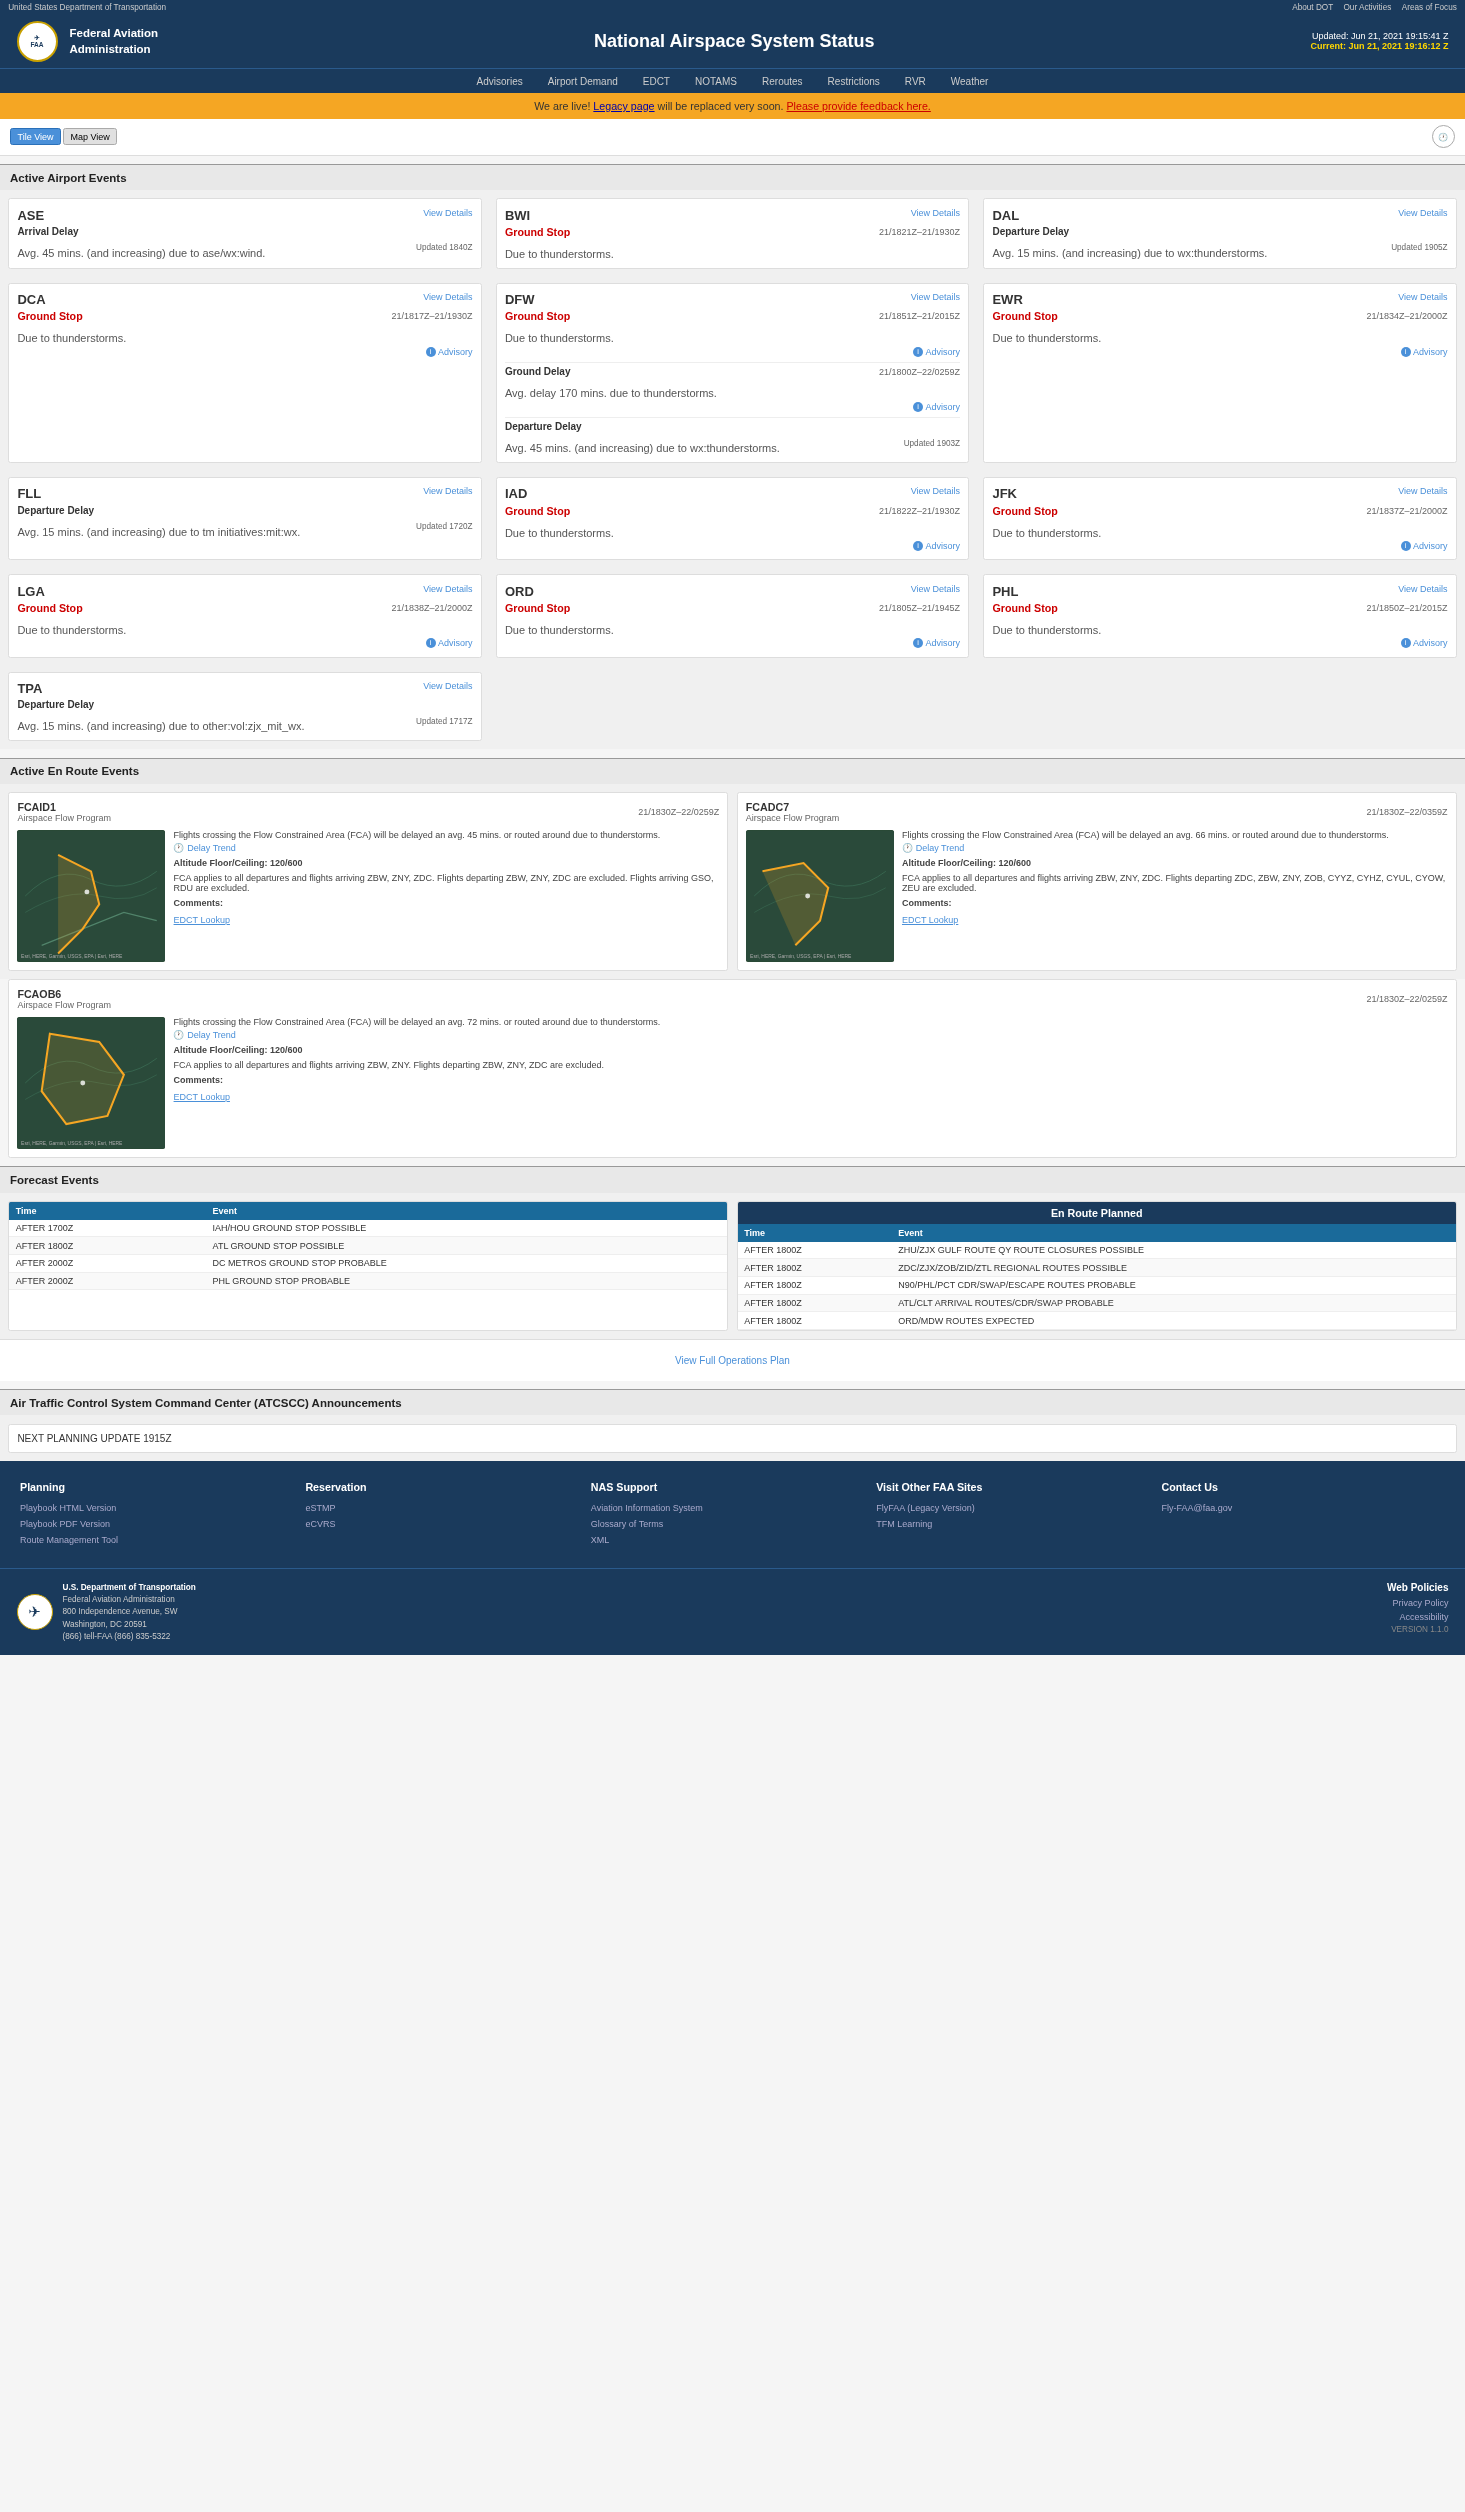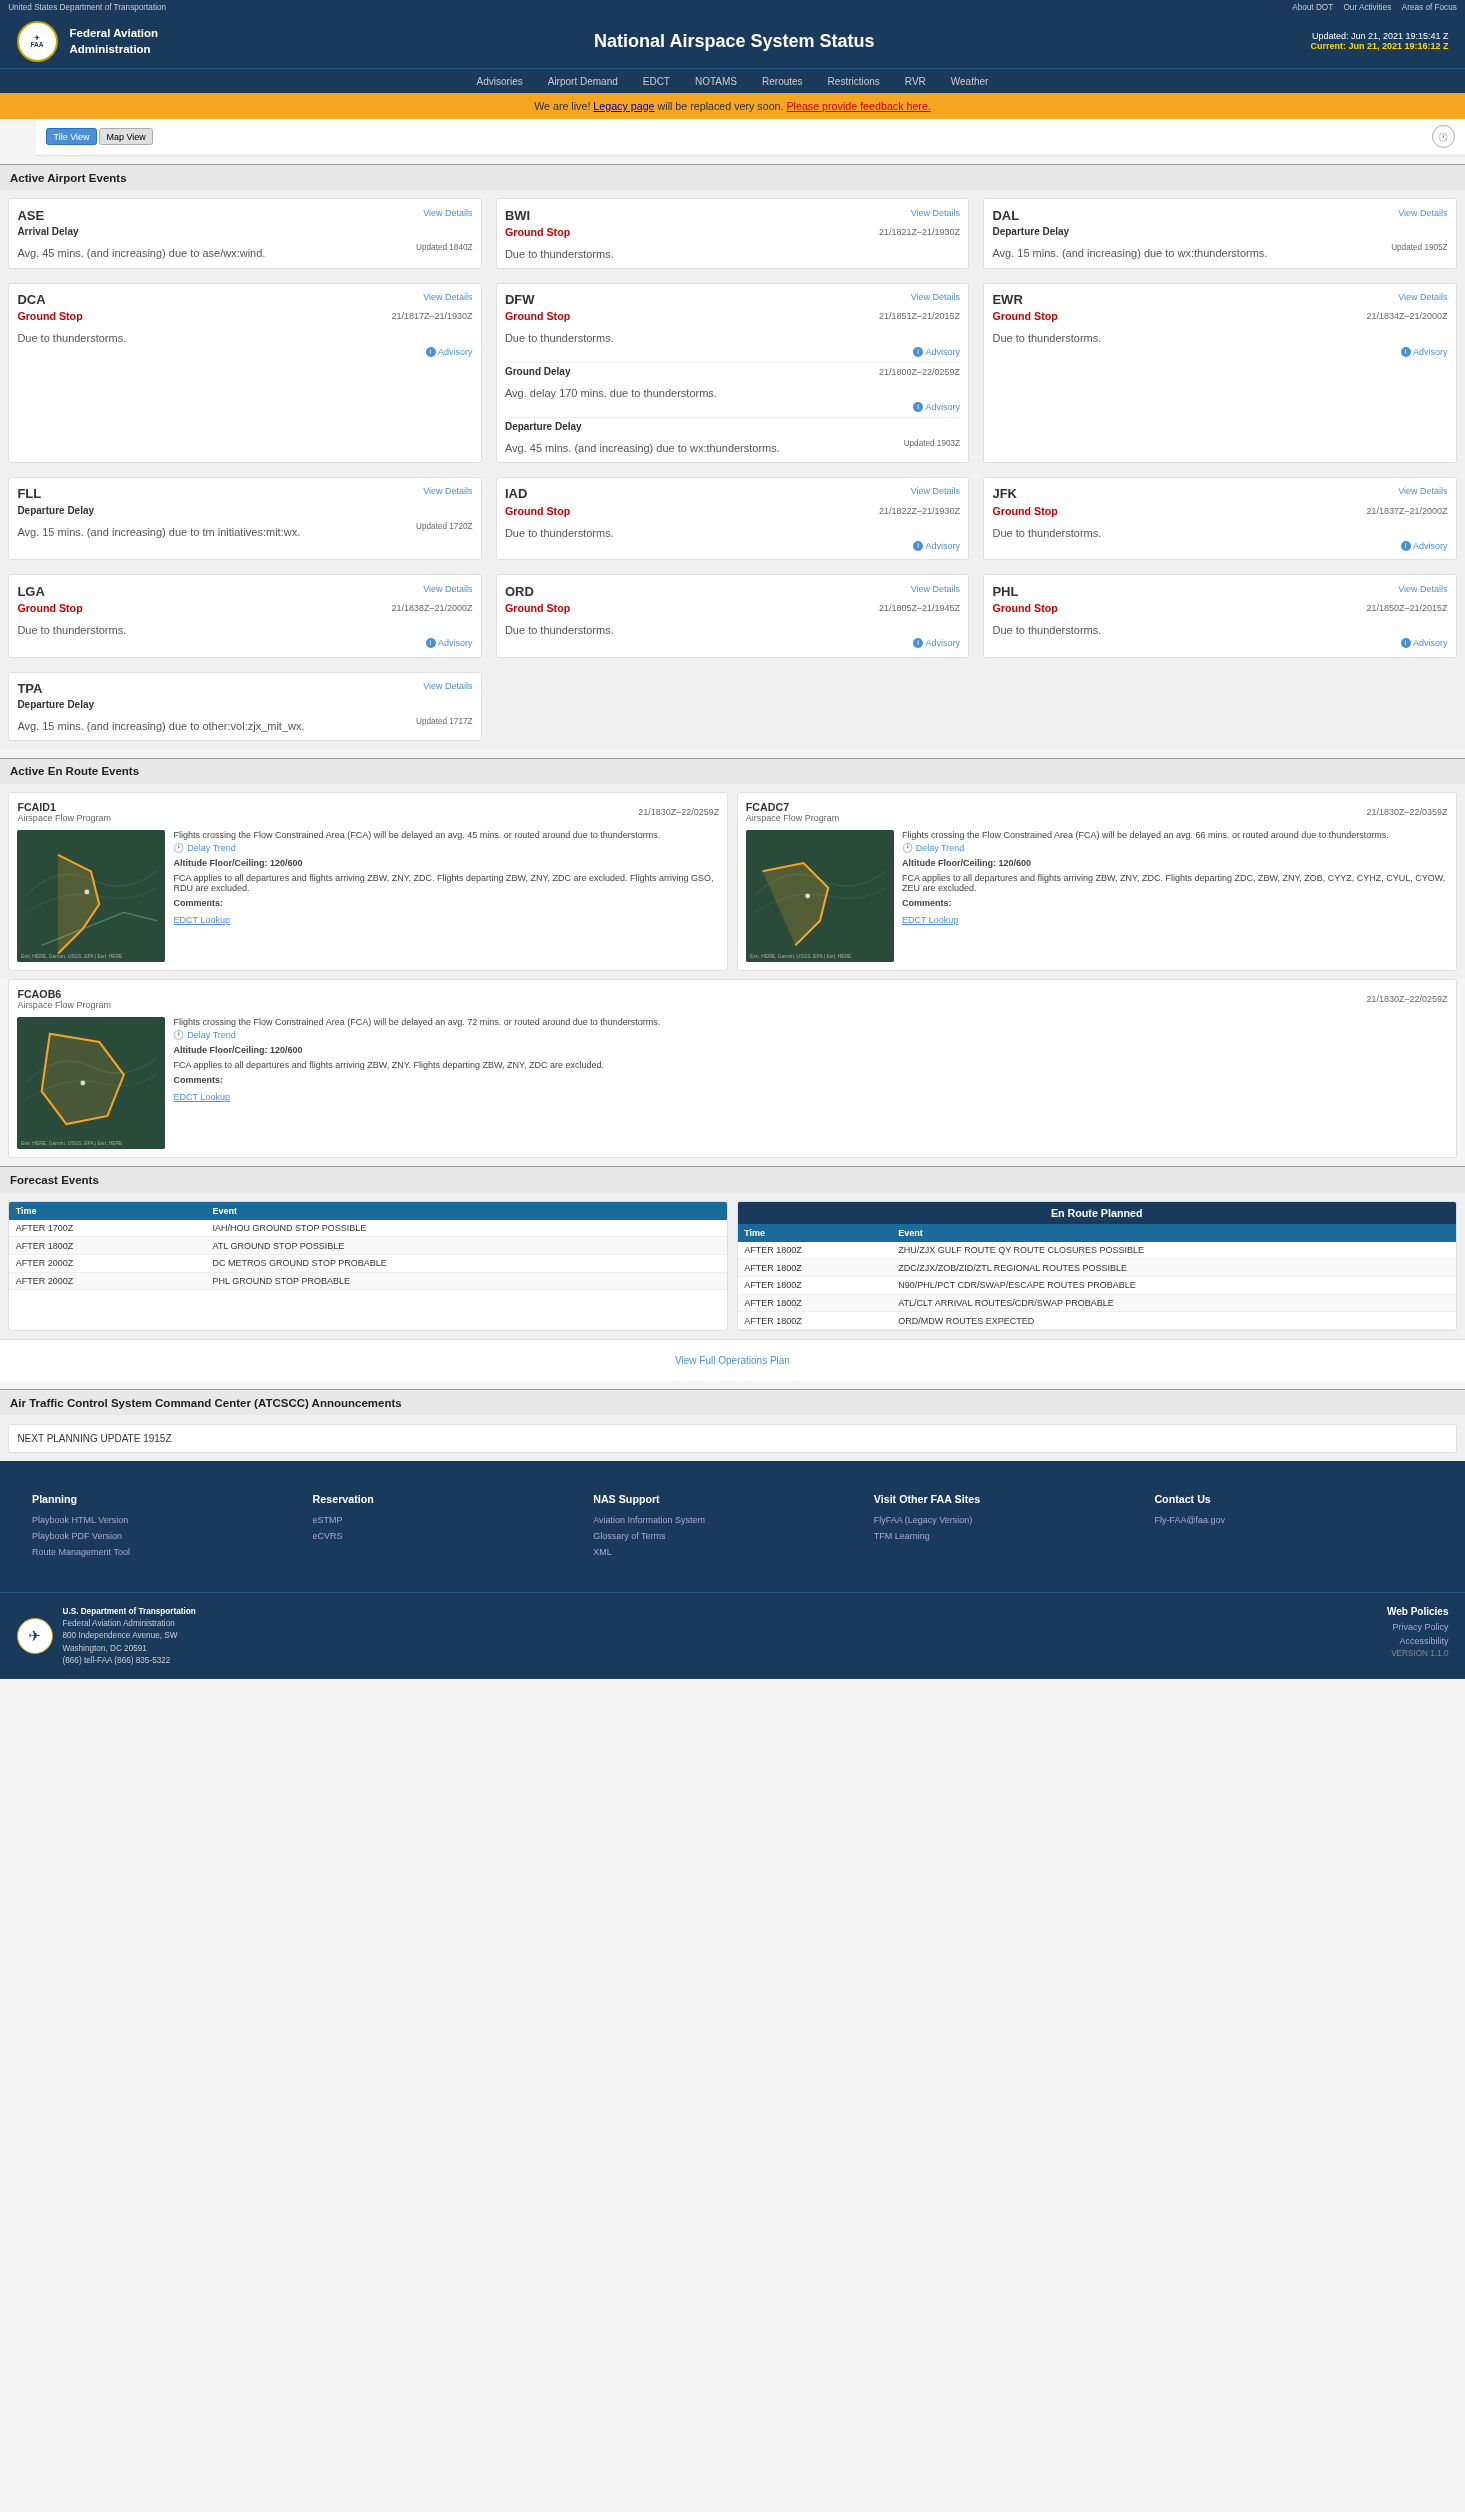--- a/index.html
+++ b/index.html
@@ -19,21 +19,21 @@
 
     
     .nav { background: #1a3a5c; display: flex; justify-content: center; gap: 25px; padding: 6.6px; border-top: 0.8px solid #2a5a8c; }
     .nav a { color: #ccc; text-decoration: none; font-size: 10px; }
 
     
     .banner { background: #f5a623; color: #333; text-align: center; padding: 6.6px; font-size: 10.7px; }
     .banner a { color: #00a; }
 
     
-    .view-controls { display: flex; justify-content: space-between; align-items: center; padding: 6.6px 10px; background: #fff; border-bottom: 0.8px solid #ddd; margin-left: 36px; }
+    .view-controls { display: flex; justify-content: space-between; align-items: center; padding: 6.6px 10px; background: #fff; border-bottom: 0.8px solid #ddd; }
     .toggle-btn { background: #e0e0e0; border: 0.8px solid #aaa; border-radius: 2.5px; padding: 2.5px 6.6px; font-size: 9px; cursor: pointer; }
     .toggle-btn.active { background: #4a90d9; color: #fff; border-color: #2a70b9; }
     .toggle-group { display: flex; gap: 1.6px; }
     .local-btn { background: none; border: 0.8px solid #aaa; border-radius: 50%; width: 23px; height: 23px; font-size: 8.2px; cursor: pointer; display: flex; align-items: center; justify-content: center; }
 
     
     .section-header { background: #e8e8e8; border-top: 1.6px solid #999; padding: 6.6px 10px; font-size: 11.5px; font-weight: bold; color: #222; margin-top: 8.2px; }
 
     
     .airport-grid { display: grid; grid-template-columns: repeat(3, 1fr); gap: 14px; padding: 8.2px; background: #f0f0f0; }
@@ -78,21 +78,21 @@
 
     
     .ops-link-bar { background: #fff; text-align: center; padding: 15px; border-top: 0.8px solid #ddd; }
     .ops-link { color: #4a90d9; font-size: 10px; text-decoration: none; }
 
     
     .atcscc-section { background: #f0f0f0; padding: 8.2px; }
     .atcscc-box { background: #fff; border: 0.8px solid #ddd; border-radius: 2.5px; padding: 8.2px; font-size: 10px; }
 
     
-    .footer-links { background: #1a3a5c; color: #ccc; padding: 32px; display: grid; grid-template-columns: repeat(5, 1fr); gap: 2px; }
+    .footer-links { background: #1a3a5c; color: #ccc; padding: 20px; display: grid; grid-template-columns: repeat(5, 1fr); gap: 2px; }
     .footer-col h4 { color: #fff; font-size: 10.7px; margin-bottom: 6.6px; }
     .footer-col a { display: block; color: #aac; font-size: 9px; text-decoration: none; line-height: 1.8; }
 
     
     .footer-bottom { background: #1a3a5c; border-top: 0.8px solid #2a5a8c; display: flex; justify-content: space-between; align-items: flex-start; padding: 12.3px 16.5px; }
     .footer-agency { display: flex; align-items: center; gap: 10px; }
     .footer-agency-circle { width: 36px; height: 36px; border-radius: 50%; background: #fff; border: 1.6px solid #c8a000; display: flex; align-items: center; justify-content: center; }
     .footer-agency-text { color: #ccc; font-size: 8.2px; line-height: 1.5; }
     .footer-web-policies { text-align: right; }
     .footer-web-policies h4 { color: #fff; font-size: 10px; margin-bottom: 3.3px; }

